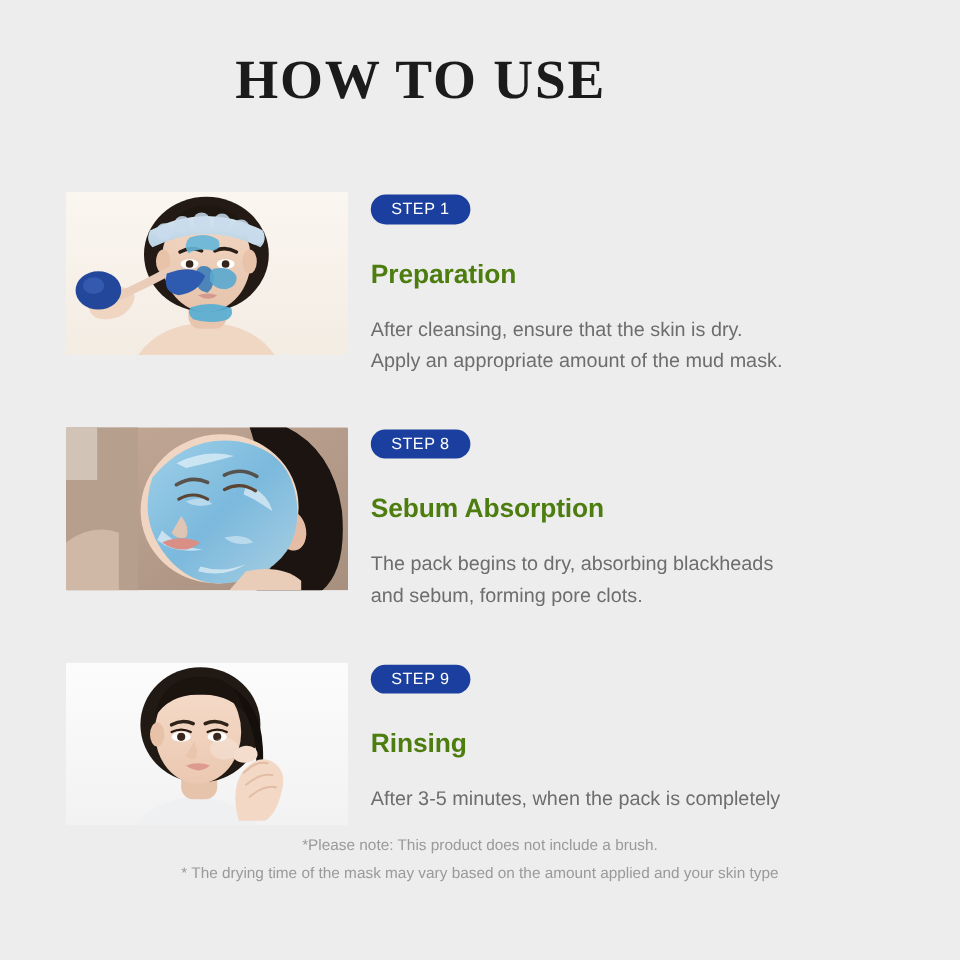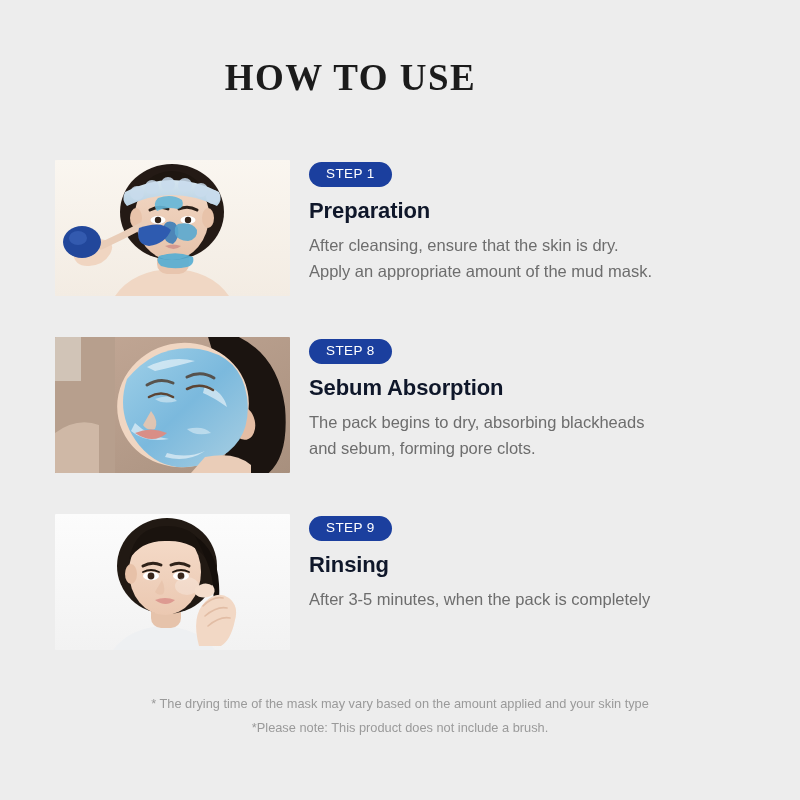--- a/index.html
+++ b/index.html
@@ -5,25 +5,25 @@
   * { margin:0; padding:0; box-sizing:border-box; }
   html, body {
     width:800px; height:800px;
     background:#ededed;
     font-family:"Liberation Sans", sans-serif;
     overflow:hidden;
   }
   .page { position:relative; width:800px; height:800px; background:#ededed; }
 
   .page-title {
-    position:absolute; top:56px; left:0; width:701px;
+    position:absolute; top:40px; left:0; width:701px;
     text-align:center;
     font-family:"Liberation Serif", serif;
     font-weight:700;
-    font-size:37px;
+    font-size:46px;
     letter-spacing:1.5px;
     color:#1b1b1b;
   }
 
   .steps { position:absolute; top:160px; left:0; width:800px; }
 
   .step-row {
     position:relative;
     display:flex;
     align-items:flex-start;
@@ -52,29 +52,29 @@
     color:#ffffff;
     font-size:13.5px;
     font-weight:400;
     letter-spacing:0.4px;
     padding:5px 17px 6px 17px;
     border-radius:999px;
     line-height:1;
   }
 
   .step-heading {
-    margin-top:11px;
+    margin-top:29px;
     font-size:22px;
     font-weight:700;
-    color:#0f172a;
+    color:#4d7c0f;
     letter-spacing:-0.1px;
   }
 
   .step-body {
-    margin-top:8px;
+    margin-top:20px;
     font-size:16.5px;
     line-height:1.62;
     color:#6d6d6d;
   }
   .step-body div { white-space:nowrap; }
 
   .notes {
     position:absolute;
     top:692px; left:0; width:800px;
     text-align:center;
@@ -287,17 +287,17 @@
         <div class="step-heading">Rinsing</div>
         <div class="step-body">
           <div>After 3-5 minutes, when the pack is completely</div>
         </div>
       </div>
     </div>
 
   </div>
 
   <div class="notes">
+    <div>*Please note: This product does not include a brush.</div>
     <div>* The drying time of the mask may vary based on the amount applied and your skin type</div>
-    <div>*Please note: This product does not include a brush.</div>
   </div>
 
 </div>
 
 </body></html>

